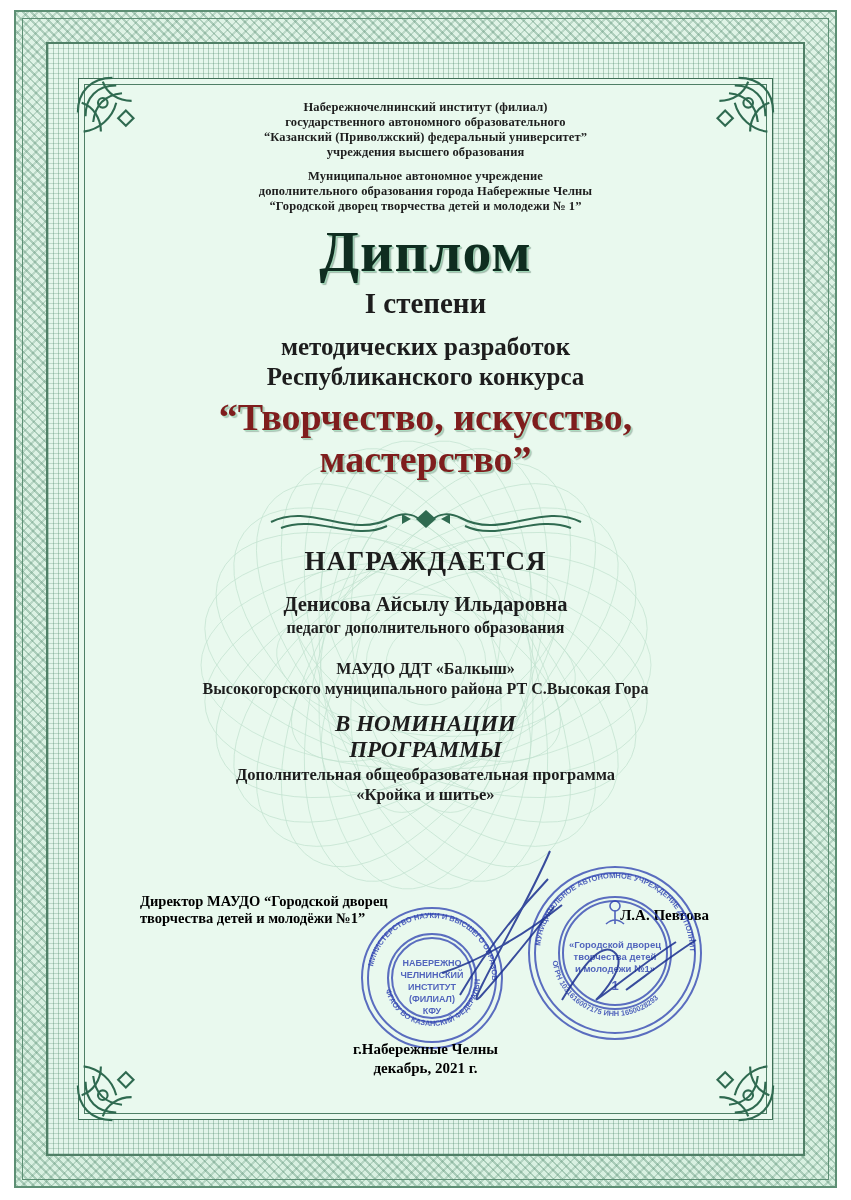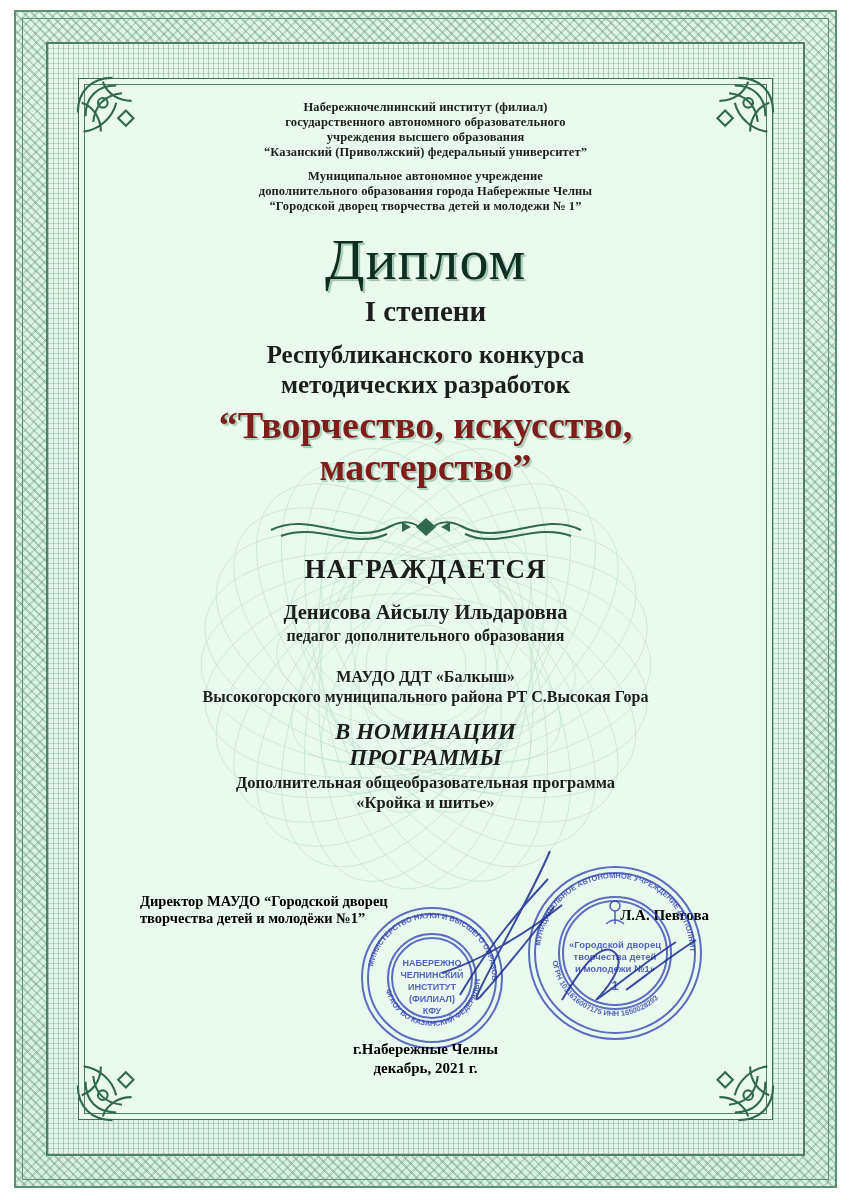--- a/index.html
+++ b/index.html
@@ -120,23 +120,23 @@
   .org-block {
     font-weight: bold;
     font-size: 12.5px;
     line-height: 15px;
     letter-spacing: 0.1px;
   }
   .org-block .line { white-space: nowrap; }
   .org-block.second { margin-top: 9px; }
 
   .diploma-title {
-    margin-top: 12px;
+    margin-top: 4px;
     font-size: 58px;
-    font-weight: normal;
+    font-weight: bold;
     letter-spacing: 1px;
     color: #0f2d20;
     text-shadow:
       1px 1px 0 #9fd6b6,
       2px 2px 1px rgba(30,70,50,0.35);
   }
 
   .degree {
     margin-top: 2px;
     font-size: 29px;
@@ -365,36 +365,36 @@
         </g>
       </g>
     </svg>
   </div>
 
   <div class="content">
 
     <div class="org-block">
       <div class="line">Набережночелнинский институт (филиал)</div>
       <div class="line">государственного автономного образовательного</div>
+      <div class="line">“Казанский (Приволжский) федеральный университет”</div>
       <div class="line">учреждения  высшего образования</div>
-      <div class="line">“Казанский (Приволжский) федеральный университет”</div>
     </div>
 
     <div class="org-block second">
       <div class="line">Муниципальное автономное учреждение</div>
       <div class="line">дополнительного образования города Набережные Челны</div>
       <div class="line">“Городской дворец творчества детей и молодежи № 1”</div>
     </div>
 
     <div class="diploma-title">Диплом</div>
     <div class="degree">I степени</div>
 
     <div class="competition">
+      <div>методических разработок</div>
       <div>Республиканского конкурса</div>
-      <div>методических разработок</div>
     </div>
 
     <div class="theme">
       <div>“Творчество, искусство,</div>
       <div>мастерство”</div>
     </div>
 
     <div class="divider">
       <svg viewBox="0 0 330 46" width="330" height="46">
         <g fill="none" stroke="#2f6a50" stroke-width="2">

